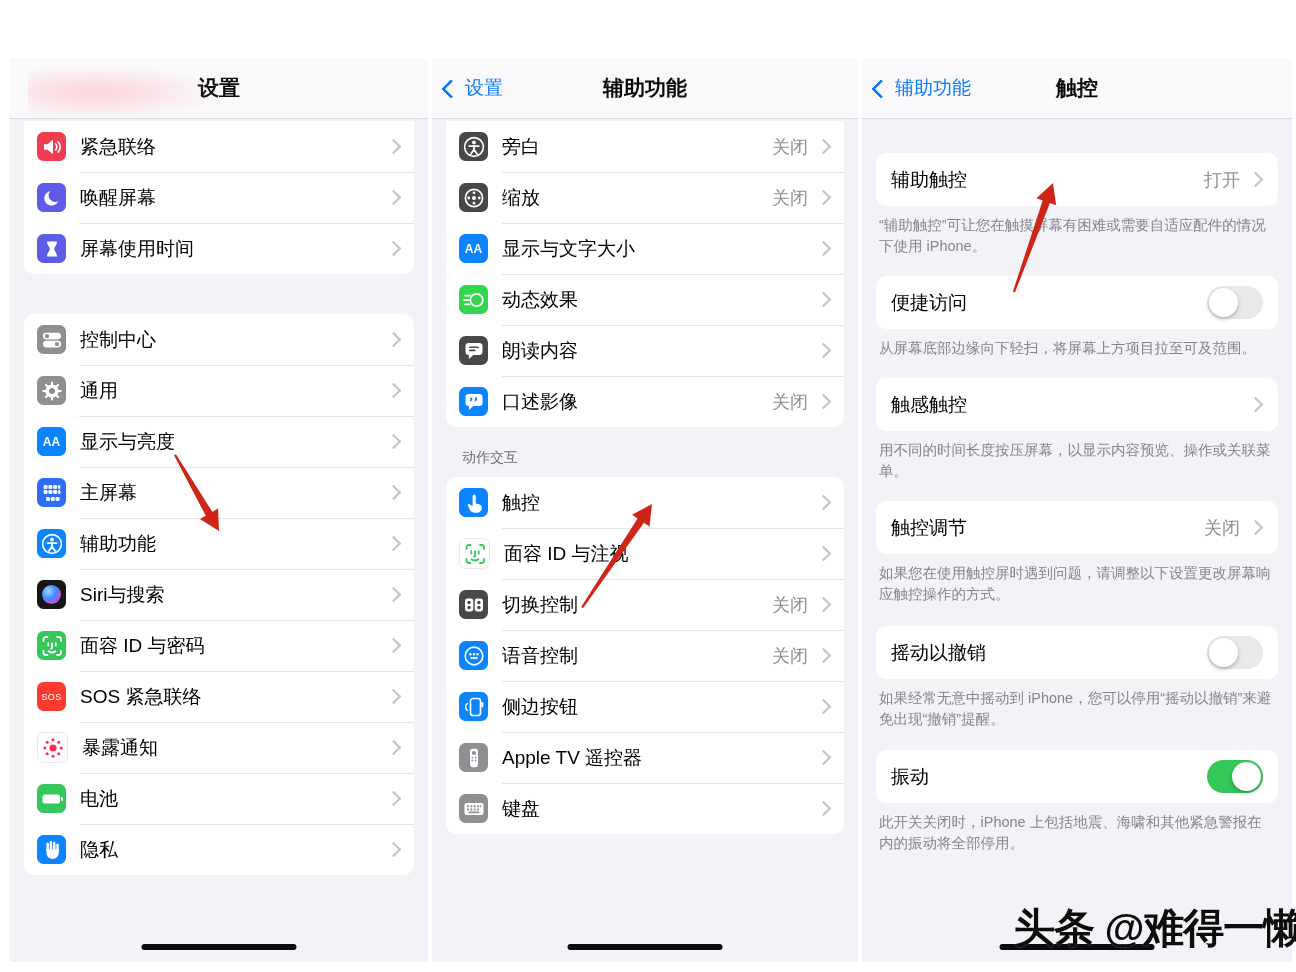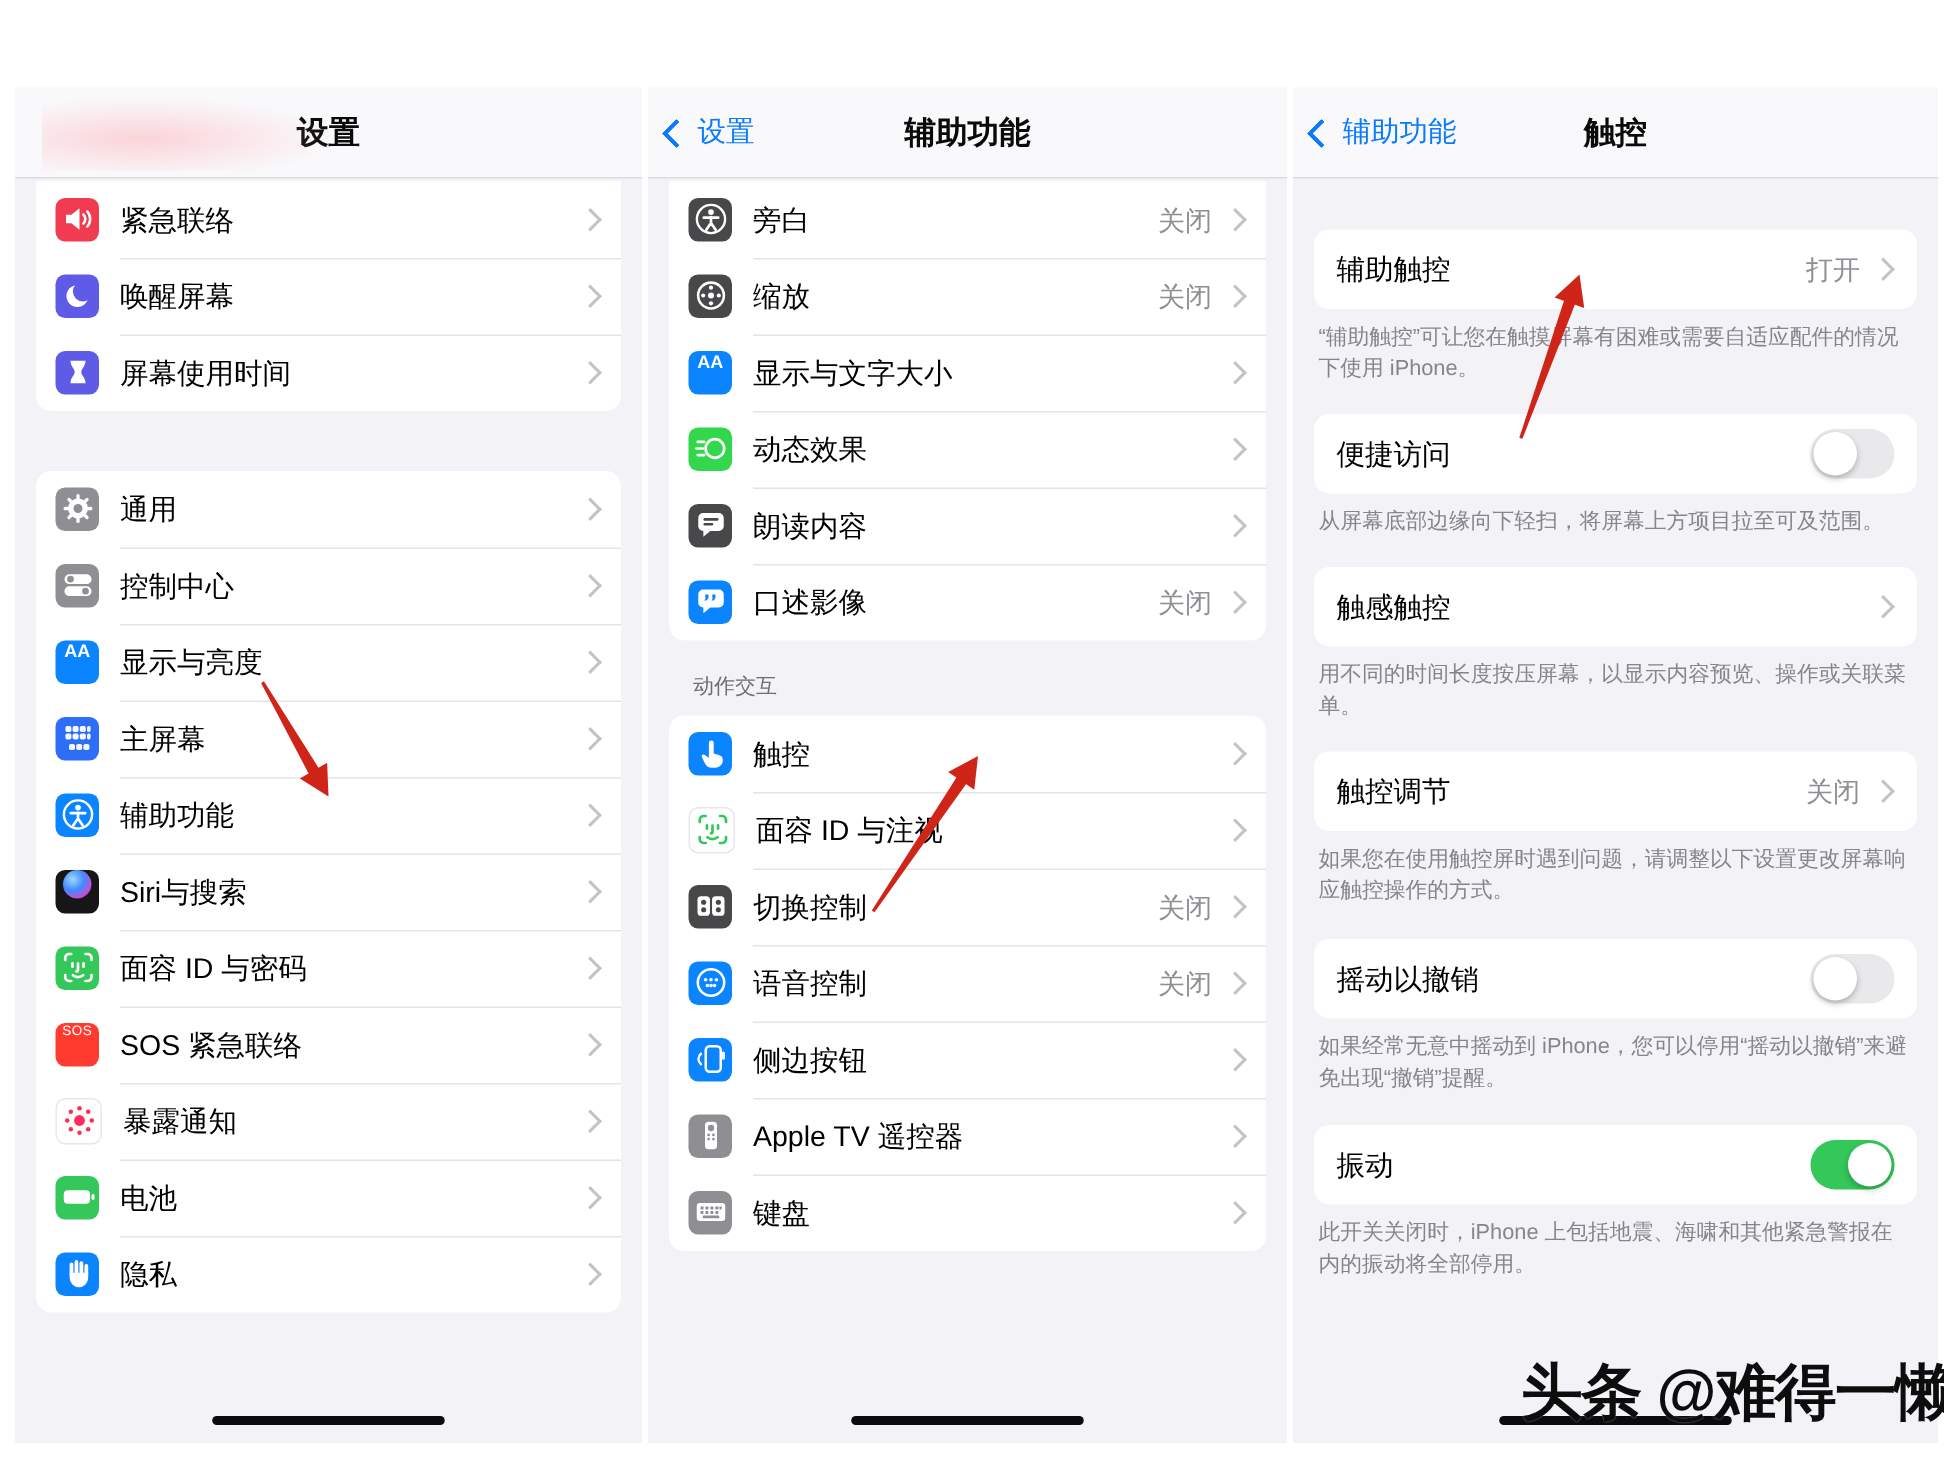--- a/index.html
+++ b/index.html
@@ -23,21 +23,21 @@
   .backlabel{font-size:19px;color:#0a7aff;}
   .smudge{position:absolute;left:18px;top:8px;width:190px;height:48px;pointer-events:none;
           background:radial-gradient(ellipse at 35% 55%, rgba(255,125,135,.30), rgba(255,170,180,.12) 55%, transparent 75%);}
 
   .card{background:#fff;margin:0 14px;border-radius:10px;position:relative;}
   .card.cut-top{border-radius:0 0 10px 10px;}
   .row{height:51px;display:flex;align-items:center;padding:0 13px;position:relative;}
   .rrow{height:53px;display:flex;align-items:center;padding:0 15px;position:relative;}
   .card .row:not(:first-child)::before{content:"";position:absolute;top:0;left:56px;right:0;height:1px;background:#e4e4e8;}
   .icon{width:29px;height:29px;border-radius:6.5px;margin-right:14px;flex:none;
-        display:flex;align-items:flex-start;justify-content:center;overflow:hidden;}
+        display:flex;align-items:center;justify-content:center;overflow:hidden;}
   .ig{width:28px;height:28px;display:block;}
   .label{font-size:19px;color:#000;}
   .rlabel{font-size:19px;color:#000;font-weight:500;}
   .sp{flex:1;}
   .value{font-size:18px;color:#8e8e93;margin-right:10px;}
   .chev{width:9px;height:9px;border-right:2.4px solid #c2c2c7;border-top:2.4px solid #c2c2c7;
         transform:rotate(45deg);flex:none;margin-right:2px;}
   .section{margin:22px 16px 8px 30px;font-size:14px;color:#6d6d72;}
   .rfooter{margin:9px 17px 0 17px;font-size:14.5px;line-height:21px;color:#85858b;}
 
@@ -303,34 +303,34 @@
       <span class="label">屏幕使用时间</span>
         <span class="sp"></span>
       <span class="chev"></span>
     </div>
   </div>
 
   <div class="card" style="margin-top:40px;">
     <div class="row">
       <span class="icon bg-gray">
           <svg class="ig">
+            <use href="#i-cc"></use>
+          </svg>
+        </span>
+      <span class="label">控制中心</span>
+        <span class="sp"></span>
+      <span class="chev"></span>
+    </div>
+    <div class="row">
+      <span class="icon bg-gray">
+          <svg class="ig">
             <use href="#i-gear"></use>
           </svg>
         </span>
       <span class="label">通用</span>
-        <span class="sp"></span>
-      <span class="chev"></span>
-    </div>
-    <div class="row">
-      <span class="icon bg-gray">
-          <svg class="ig">
-            <use href="#i-cc"></use>
-          </svg>
-        </span>
-      <span class="label">控制中心</span>
         <span class="sp"></span>
       <span class="chev"></span>
     </div>
     <div class="row">
       <span class="icon bg-blue">
           <span class="aa-txt">AA</span>
         </span>
       <span class="label">显示与亮度</span>
         <span class="sp"></span>
       <span class="chev"></span>

